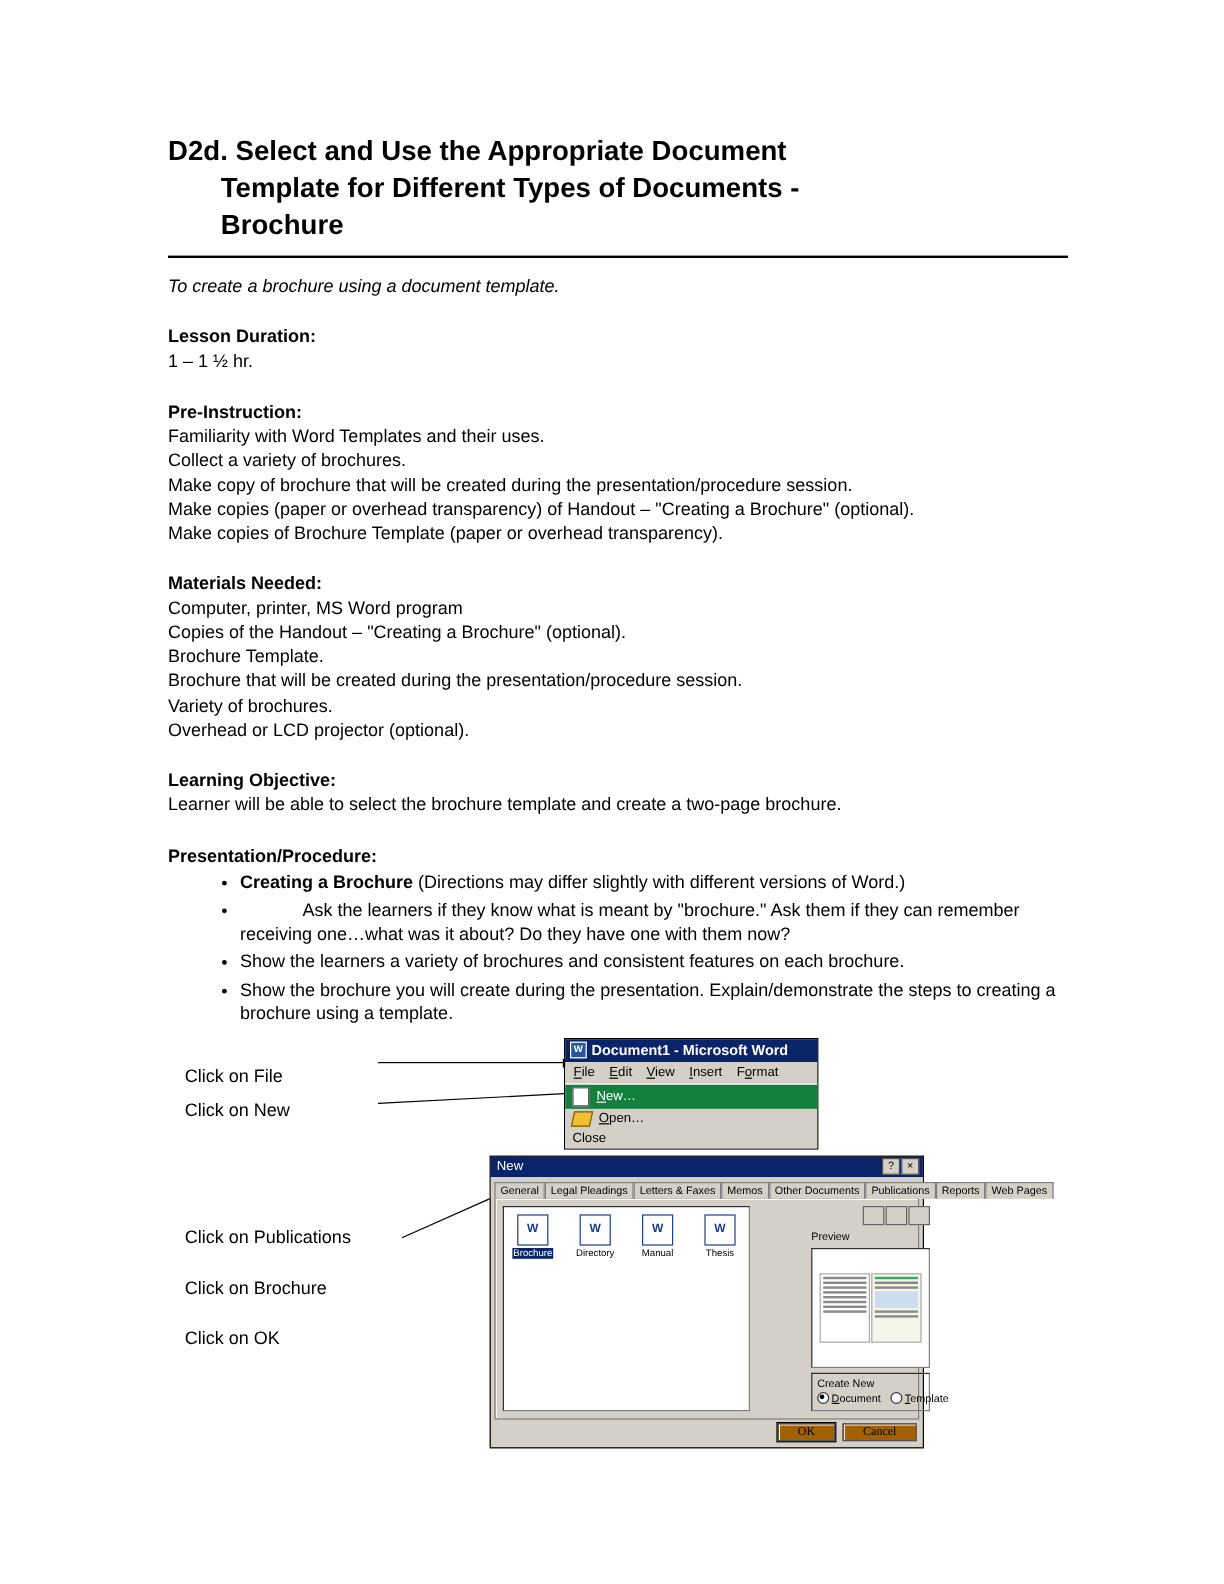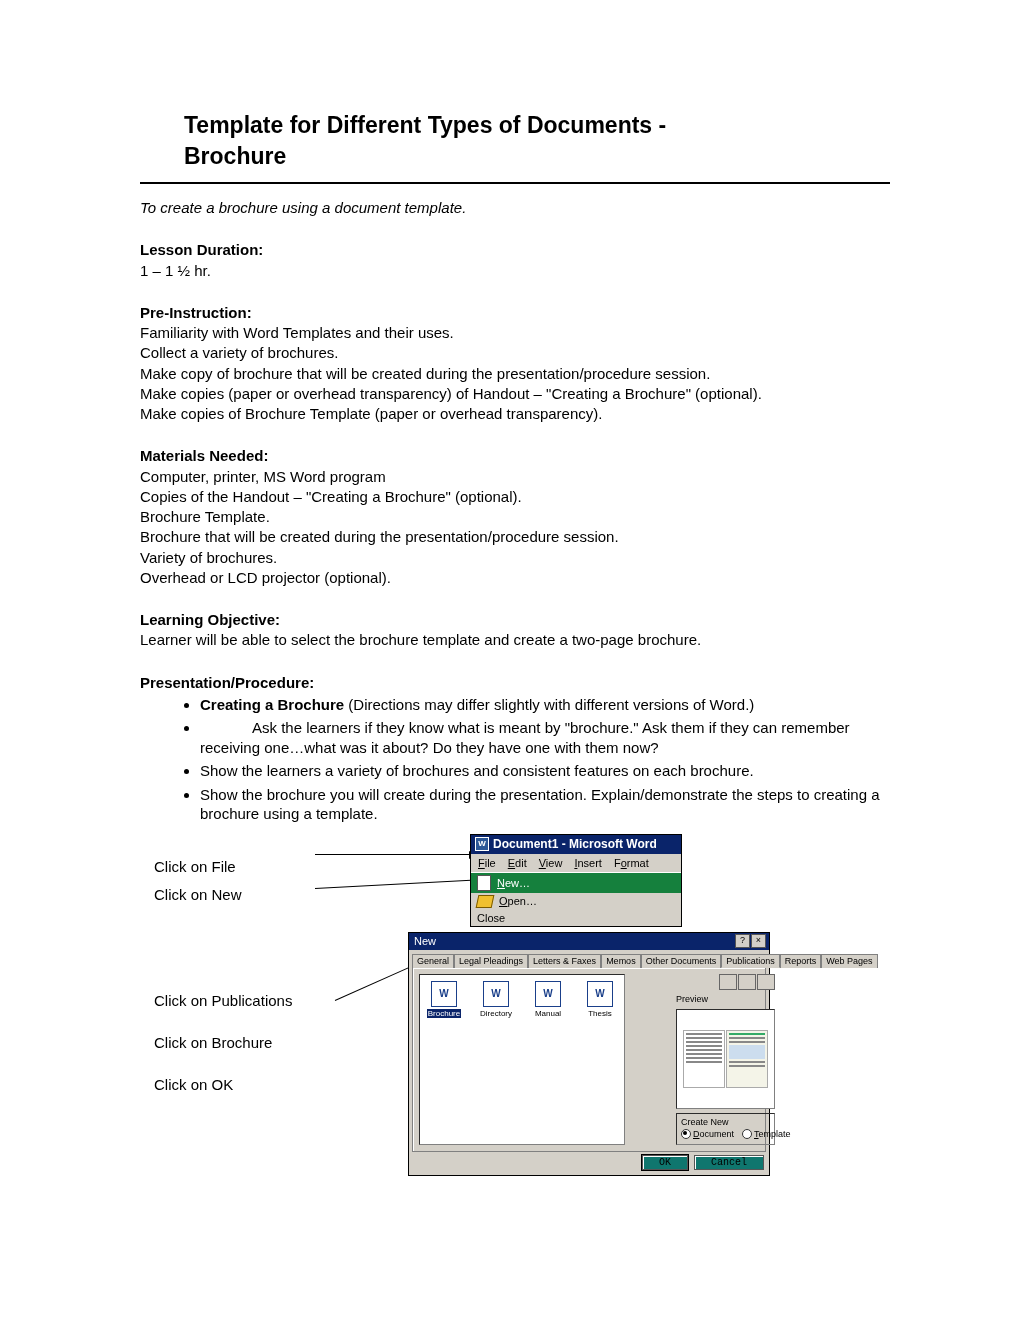--- a/index.html
+++ b/index.html
@@ -285,37 +285,38 @@
   }
   .rdot.on::after{
     content:"";position:absolute;left:1px;top:1px;width:4px;height:4px;
     background:#000;border-radius:50%;
   }
   .dlg-buttons {
     display:flex;gap:6px;justify-content:flex-end;
     padding: 0 5px 5px 0;
   }
   .dlg-buttons button {
-    font-family: Liberation Mono, monospace;
+    font-family: Liberation Serif, serif;
     font-size: 10px;
     padding: 1px 16px;
-    background: #0f766e;
+    background: #a16207;
     border: 1px solid #555;
     box-shadow: inset 1px 1px 0 #fff;
   }
   .dlg-buttons button.def {
     outline: 1px solid #000;
   }
 </style>
 </head>
 <body>
 
 <div class="page">
 
   <h1 class="title">
+    <span>D2d.  Select and Use the Appropriate Document</span>
     <span class="indent">Template for Different Types of Documents -</span>
     <span class="indent">Brochure</span>
   </h1>
 
   <hr class="rule">
 
   <p class="intro">To create a brochure using a document template.</p>
 
   <p class="section-head first-head">Lesson Duration:</p>
   <p>1 – 1 ½ hr.</p>

